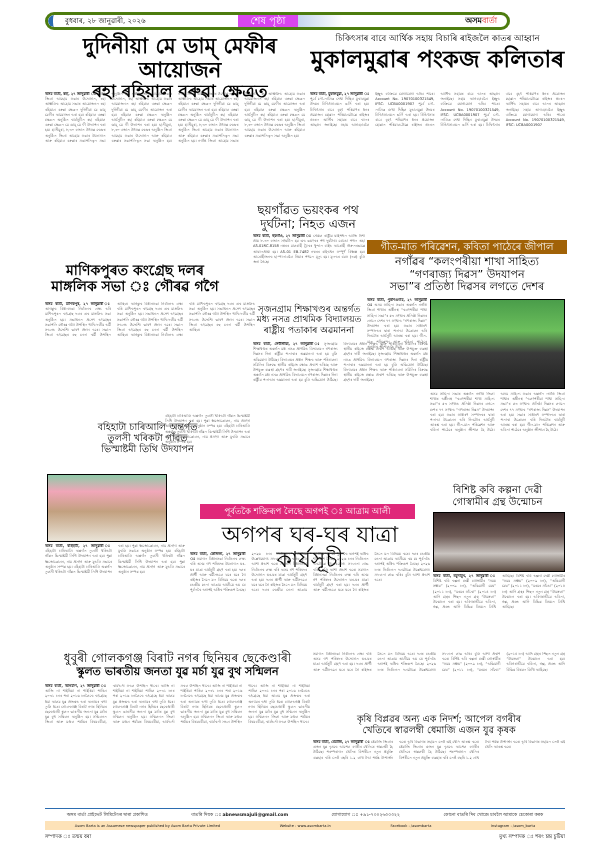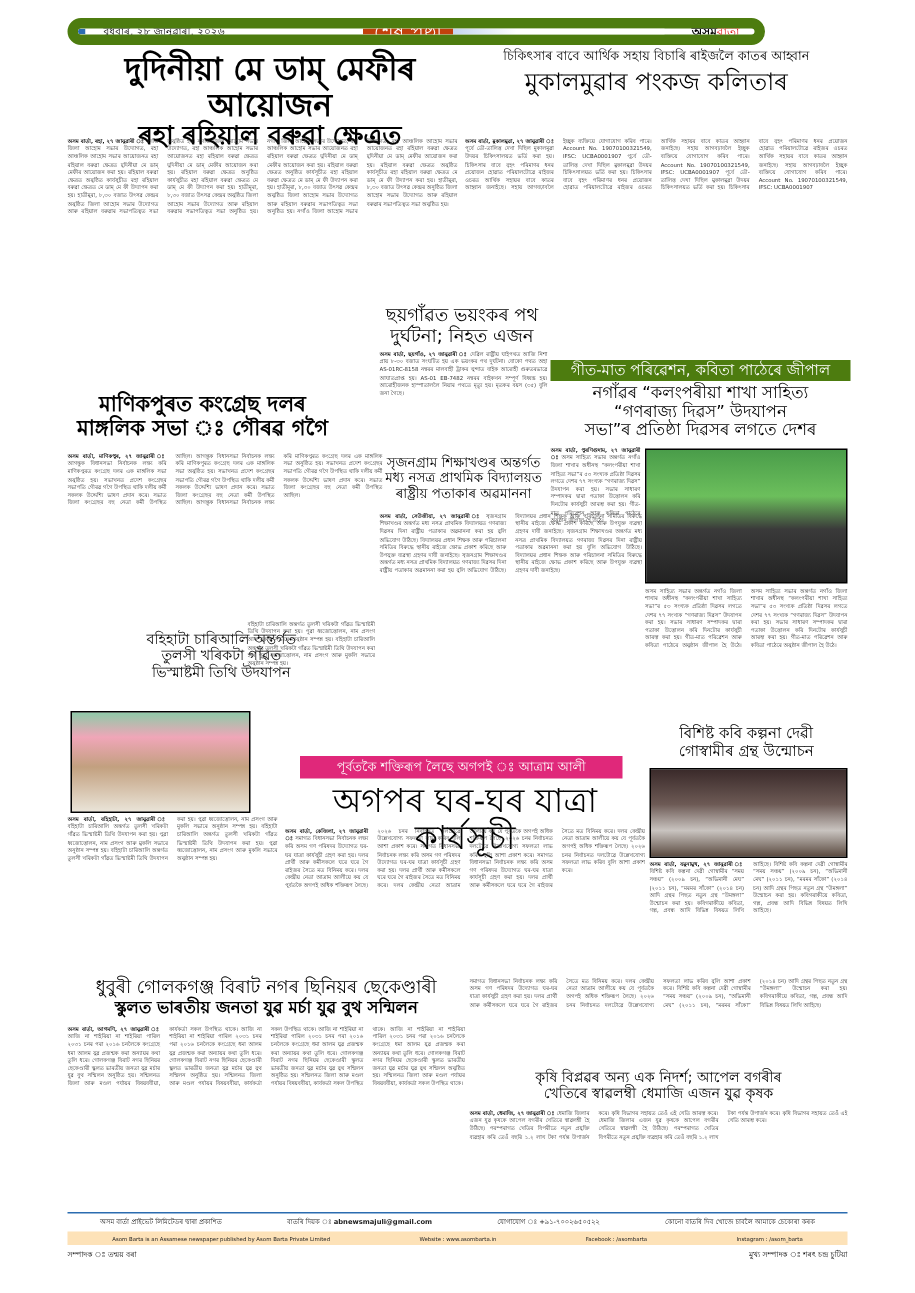--- a/index.html
+++ b/index.html
@@ -1,20 +1,20 @@
 <!DOCTYPE html>
 <html><head>
 <meta charset="utf-8">
 <style>
 *{box-sizing:border-box;margin:0;padding:0}
 body{width:610px;height:862px;background:#fff;font-family:"DejaVu Sans",sans-serif;color:#111;position:relative;overflow:hidden}
 .page{position:absolute;left:45px;top:12px;width:520px;height:835px}
-.hdr{position:absolute;left:0;top:0;width:465px;height:18px;border:7px solid #4d7c0f;border-radius:9px;display:flex;align-items:center;overflow:hidden}
+.hdr{position:absolute;left:0;top:0;width:465px;height:18px;border:3px solid #4d7c0f;border-radius:9px;display:flex;align-items:flex-end;overflow:hidden}
 .hdr .date{flex:0 0 190px;padding-left:12px;font-size:7px;color:#000;height:100%;display:flex;align-items:center;border-left:5px solid #2b6cb0;border-radius:9px 0 0 9px}
-.hdr .mid{flex:0 0 60px;background:#c2410c;color:#fff;font-size:13px;height:100%;display:flex;align-items:center;justify-content:center}
+.hdr .mid{flex:0 0 60px;background:#d946ef;color:#fff;font-size:10px;height:100%;display:flex;align-items:center;justify-content:center}
 .hdr .grad{flex:1;height:100%;background:linear-gradient(90deg,#c5d6ee 0%,#fff 30%)}
 .hdr .logo{flex:0 0 60px;font-size:8px;font-weight:normal;color:#000;text-align:right;padding-right:10px}
 .hdr .logo span{color:#d11}
 .h{position:absolute;text-align:center;font-weight:bold;line-height:1.15;color:#000}
 .txt{position:absolute;font-size:3.6px;line-height:5.2px;color:#333;text-align:justify;overflow:hidden;column-gap:6px}
 .txt b{color:#000}
 .photo{position:absolute;border:1px solid #000;overflow:hidden}
 .band{position:absolute;color:#fff;text-align:center;font-size:10px;display:flex;align-items:center;justify-content:center}
 .rule{position:absolute;background:#2b6cb0}
 .ftr1{position:absolute;left:0;top:798px;width:520px;height:10px;font-size:4.5px;display:flex;justify-content:space-around;align-items:center;color:#222}
@@ -33,38 +33,38 @@
     <div class="logo"><b>অসম</b><span>বাৰ্তা</span></div>
   </div>
 
   <div class="h" style="left:10px;top:22px;width:250px;font-size:17px">
     <div style="font-size:21px">দুদিনীয়া মে ডাম্ মেফীৰ আয়োজন</div>
     <div>ৰহা ৰহিয়াল বৰুৱা ক্ষেত্ৰত</div>
   </div>
   <div class="txt" style="left:0;top:80px;width:260px;height:170px;column-count:4"><b>অসম বাৰ্তা, ৰহা, ২৭ জানুৱাৰী ঃ</b> <span>নগাঁও জিলা আহোম সভাৰ উদ্যোগত, ৰহা আঞ্চলিক আহোম সভাৰ আয়োজনত ৰহা ৰহিয়াল বৰুৱা ক্ষেত্ৰত দুদিনীয়া মে ডাম্ মেফীৰ আয়োজন কৰা হয়। ৰহিয়াল বৰুৱা ক্ষেত্ৰত অনুষ্ঠিত কাৰ্যসূচীত ৰহা ৰহিয়াল বৰুৱা ক্ষেত্ৰত মে ডাম্ মে ফী উদ্যাপন কৰা হয়। হাতীমূৰা, ৮,৩০ বজাত উৎসৱ কেন্দ্ৰৰ অনুষ্ঠিত জিলা আহোম সভাৰ উদ্যোগত আৰু ৰহিয়াল বৰুৱাৰ সভাপতিত্বত সভা অনুষ্ঠিত হয়।</span> <span>নগাঁও জিলা আহোম সভাৰ উদ্যোগত, ৰহা আঞ্চলিক আহোম সভাৰ আয়োজনত ৰহা ৰহিয়াল বৰুৱা ক্ষেত্ৰত দুদিনীয়া মে ডাম্ মেফীৰ আয়োজন কৰা হয়। ৰহিয়াল বৰুৱা ক্ষেত্ৰত অনুষ্ঠিত কাৰ্যসূচীত ৰহা ৰহিয়াল বৰুৱা ক্ষেত্ৰত মে ডাম্ মে ফী উদ্যাপন কৰা হয়। হাতীমূৰা, ৮,৩০ বজাত উৎসৱ কেন্দ্ৰৰ অনুষ্ঠিত জিলা আহোম সভাৰ উদ্যোগত আৰু ৰহিয়াল বৰুৱাৰ সভাপতিত্বত সভা অনুষ্ঠিত হয়।</span> <span>নগাঁও জিলা আহোম সভাৰ উদ্যোগত, ৰহা আঞ্চলিক আহোম সভাৰ আয়োজনত ৰহা ৰহিয়াল বৰুৱা ক্ষেত্ৰত দুদিনীয়া মে ডাম্ মেফীৰ আয়োজন কৰা হয়। ৰহিয়াল বৰুৱা ক্ষেত্ৰত অনুষ্ঠিত কাৰ্যসূচীত ৰহা ৰহিয়াল বৰুৱা ক্ষেত্ৰত মে ডাম্ মে ফী উদ্যাপন কৰা হয়। হাতীমূৰা, ৮,৩০ বজাত উৎসৱ কেন্দ্ৰৰ অনুষ্ঠিত জিলা আহোম সভাৰ উদ্যোগত আৰু ৰহিয়াল বৰুৱাৰ সভাপতিত্বত সভা অনুষ্ঠিত হয়।</span> <span>নগাঁও জিলা আহোম সভাৰ উদ্যোগত, ৰহা আঞ্চলিক আহোম সভাৰ আয়োজনত ৰহা ৰহিয়াল বৰুৱা ক্ষেত্ৰত দুদিনীয়া মে ডাম্ মেফীৰ আয়োজন কৰা হয়। ৰহিয়াল বৰুৱা ক্ষেত্ৰত অনুষ্ঠিত কাৰ্যসূচীত ৰহা ৰহিয়াল বৰুৱা ক্ষেত্ৰত মে ডাম্ মে ফী উদ্যাপন কৰা হয়। হাতীমূৰা, ৮,৩০ বজাত উৎসৱ কেন্দ্ৰৰ অনুষ্ঠিত জিলা আহোম সভাৰ উদ্যোগত আৰু ৰহিয়াল বৰুৱাৰ সভাপতিত্বত সভা অনুষ্ঠিত হয়।</span></div>
 
   <div class="h" style="left:265px;top:22px;width:255px;font-size:8.5px;font-weight:normal">চিকিৎসাৰ বাবে আৰ্থিক সহায় বিচাৰি ৰাইজলৈ কাতৰ আহ্বান</div>
-  <div class="h" style="left:265px;top:34px;width:255px;font-size:16px;font-weight:normal">
+  <div class="h" style="left:265px;top:34px;width:255px;font-size:23px;font-weight:bold">
     <div>মুকালমুৱাৰ পংকজ কলিতাৰ</div>
   </div>
   <div class="txt" style="left:265px;top:80px;width:255px;height:110px;column-count:4"><b>অসম বাৰ্তা, মুকালমুৱা, ২৭ জানুৱাৰী ঃ</b> <span>পূৰ্বে তৌ-তালিত্ত দেখা দিছিল মুকালমুৱা উদয়ৰ চিকিৎসালয়ত ভৰ্তি কৰা হয়। চিকিৎসাৰ বাবে বৃহৎ পৰিমাণৰ ধনৰ প্ৰয়োজন হোৱাত পৰিয়ালটোৱে ৰাইজৰ ওচৰত আৰ্থিক সহায়ৰ বাবে কাতৰ আহ্বান জনাইছে। সহায় আগবঢ়াবলৈ ইচ্ছুক ব্যক্তিয়ে যোগাযোগ কৰিব পাৰে। Account No. 19070100321549, IFSC: UCBA0001907</span> <span>পূৰ্বে তৌ-তালিত্ত দেখা দিছিল মুকালমুৱা উদয়ৰ চিকিৎসালয়ত ভৰ্তি কৰা হয়। চিকিৎসাৰ বাবে বৃহৎ পৰিমাণৰ ধনৰ প্ৰয়োজন হোৱাত পৰিয়ালটোৱে ৰাইজৰ ওচৰত আৰ্থিক সহায়ৰ বাবে কাতৰ আহ্বান জনাইছে। সহায় আগবঢ়াবলৈ ইচ্ছুক ব্যক্তিয়ে যোগাযোগ কৰিব পাৰে। Account No. 19070100321549, IFSC: UCBA0001907</span> <span>পূৰ্বে তৌ-তালিত্ত দেখা দিছিল মুকালমুৱা উদয়ৰ চিকিৎসালয়ত ভৰ্তি কৰা হয়। চিকিৎসাৰ বাবে বৃহৎ পৰিমাণৰ ধনৰ প্ৰয়োজন হোৱাত পৰিয়ালটোৱে ৰাইজৰ ওচৰত আৰ্থিক সহায়ৰ বাবে কাতৰ আহ্বান জনাইছে। সহায় আগবঢ়াবলৈ ইচ্ছুক ব্যক্তিয়ে যোগাযোগ কৰিব পাৰে। Account No. 19070100321549, IFSC: UCBA0001907</span></div>
 
   <div class="h" style="left:0;top:250px;width:180px;font-size:14px">
     <div>মাণিকপুৰত কংগ্ৰেছ দলৰ</div>
     <div>মাঙ্গলিক সভা ঃ গৌৰৱ গগৈ</div>
   </div>
   <div class="txt" style="left:0;top:290px;width:210px;height:112px;column-count:3"><b>অসম বাৰ্তা, মাণিকপুৰ, ২৭ জানুৱাৰী ঃ</b> <span>আগন্তুক বিধানসভা নিৰ্বাচনক লক্ষ্য কৰি মাণিকপুৰত কংগ্ৰেছ দলৰ এক মাঙ্গলিক সভা অনুষ্ঠিত হয়। সভাখনত প্ৰদেশ কংগ্ৰেছৰ সভাপতি গৌৰৱ গগৈ উপস্থিত থাকি দলীয় কৰ্মী সকলক উদ্দেশ্যি ভাষণ প্ৰদান কৰে। সভাত জিলা কংগ্ৰেছৰ বহু নেতা কৰ্মী উপস্থিত আছিল।</span> <span>আগন্তুক বিধানসভা নিৰ্বাচনক লক্ষ্য কৰি মাণিকপুৰত কংগ্ৰেছ দলৰ এক মাঙ্গলিক সভা অনুষ্ঠিত হয়। সভাখনত প্ৰদেশ কংগ্ৰেছৰ সভাপতি গৌৰৱ গগৈ উপস্থিত থাকি দলীয় কৰ্মী সকলক উদ্দেশ্যি ভাষণ প্ৰদান কৰে। সভাত জিলা কংগ্ৰেছৰ বহু নেতা কৰ্মী উপস্থিত আছিল।</span> <span>আগন্তুক বিধানসভা নিৰ্বাচনক লক্ষ্য কৰি মাণিকপুৰত কংগ্ৰেছ দলৰ এক মাঙ্গলিক সভা অনুষ্ঠিত হয়। সভাখনত প্ৰদেশ কংগ্ৰেছৰ সভাপতি গৌৰৱ গগৈ উপস্থিত থাকি দলীয় কৰ্মী সকলক উদ্দেশ্যি ভাষণ প্ৰদান কৰে। সভাত জিলা কংগ্ৰেছৰ বহু নেতা কৰ্মী উপস্থিত আছিল।</span></div>
 
   <div class="h" style="left:208px;top:192px;width:110px;font-size:12px;font-weight:normal">
     <div>ছয়গাঁৱত ভয়ংকৰ পথ</div>
     <div>দুৰ্ঘটনা; নিহত এজন</div>
   </div>
   <div class="txt" style="left:208px;top:222px;width:112px;height:70px"><b>অসম বাৰ্তা, ছয়গাঁও, ২৭ জানুৱাৰী ঃ</b> <span>দেৱিল ৰাষ্ট্ৰীয় ঘাইপথত আজি নিশা প্ৰায় ৮-৩০ বজাত সংঘটিত হয় এক ভয়ংকৰ পথ দুৰ্ঘটনা। বোকো পথত অহা AS-01RC-8158 নম্বৰৰ মালবাহী ট্ৰাকৰ খুন্দাত বাইক আৰোহী গুৰুতৰভাৱে আঘাতপ্ৰাপ্ত হয়। AS-01 EB-7482 নম্বৰৰ বাইকখন সম্পূৰ্ণ বিধ্বস্ত হয়। আৰোহীজনক হাস্পাতাললৈ নিয়াৰ পথতে মৃত্যু হয়। মৃতকৰ বয়স (৩৫) বুলি জনা গৈছে।</span></div>
 
-  <div class="band" style="left:322px;top:228px;width:200px;height:14px;background:#4d7c0f">গীত-মাত পৰিৱেশন, কবিতা পাঠেৰে জীপাল</div>
+  <div class="band" style="left:322px;top:228px;width:200px;height:14px;background:#a16207">গীত-মাত পৰিৱেশন, কবিতা পাঠেৰে জীপাল</div>
   <div class="h" style="left:322px;top:244px;width:200px;font-size:11px;font-weight:normal">
     <div>নগাঁৱৰ “কলংপৰীয়া শাখা সাহিত্য</div>
     <div>“গণৰাজ্য দিৱস” উদযাপন</div>
     <div>সভা”ৰ প্ৰতিষ্ঠা দিৱসৰ লগতে দেশৰ</div>
   </div>
   <div class="txt" style="left:322px;top:286px;width:60px;height:108px"><b>অসম বাৰ্তা, পুৰণিগুদাম, ২৭ জানুৱাৰী ঃ</b> <span>অসম সাহিত্য সভাৰ অন্তৰ্গত নগাঁও জিলা শাখাৰ অধীনস্থ “কলংপৰীয়া শাখা সাহিত্য সভা”ৰ ৫৩ সংখ্যক প্ৰতিষ্ঠা দিৱসৰ লগতে দেশৰ ৭৭ সংখ্যক “গণৰাজ্য দিৱস” উদযাপন কৰা হয়। সভাৰ সাধাৰণ সম্পাদকৰ দ্বাৰা পতাকা উত্তোলন কৰি দিনটোৰ কাৰ্যসূচী আৰম্ভ কৰা হয়। গীত-মাত পৰিৱেশন আৰু কবিতা পাঠেৰে অনুষ্ঠান জীপাল হৈ উঠে।</span></div>
   <div class="photo" style="left:385px;top:287px;width:135px;height:90px;background:linear-gradient(180deg,#4a9d4a 0%,#6cbf5c 35%,#3a3a3a 60%,#222 100%)"></div>
   <div class="txt" style="left:385px;top:380px;width:135px;height:90px;column-count:2"><span>অসম সাহিত্য সভাৰ অন্তৰ্গত নগাঁও জিলা শাখাৰ অধীনস্থ “কলংপৰীয়া শাখা সাহিত্য সভা”ৰ ৫৩ সংখ্যক প্ৰতিষ্ঠা দিৱসৰ লগতে দেশৰ ৭৭ সংখ্যক “গণৰাজ্য দিৱস” উদযাপন কৰা হয়। সভাৰ সাধাৰণ সম্পাদকৰ দ্বাৰা পতাকা উত্তোলন কৰি দিনটোৰ কাৰ্যসূচী আৰম্ভ কৰা হয়। গীত-মাত পৰিৱেশন আৰু কবিতা পাঠেৰে অনুষ্ঠান জীপাল হৈ উঠে।</span> <span>অসম সাহিত্য সভাৰ অন্তৰ্গত নগাঁও জিলা শাখাৰ অধীনস্থ “কলংপৰীয়া শাখা সাহিত্য সভা”ৰ ৫৩ সংখ্যক প্ৰতিষ্ঠা দিৱসৰ লগতে দেশৰ ৭৭ সংখ্যক “গণৰাজ্য দিৱস” উদযাপন কৰা হয়। সভাৰ সাধাৰণ সম্পাদকৰ দ্বাৰা পতাকা উত্তোলন কৰি দিনটোৰ কাৰ্যসূচী আৰম্ভ কৰা হয়। গীত-মাত পৰিৱেশন আৰু কবিতা পাঠেৰে অনুষ্ঠান জীপাল হৈ উঠে।</span></div>
 
   <div class="h" style="left:208px;top:292px;width:112px;font-size:9px;font-weight:normal">

